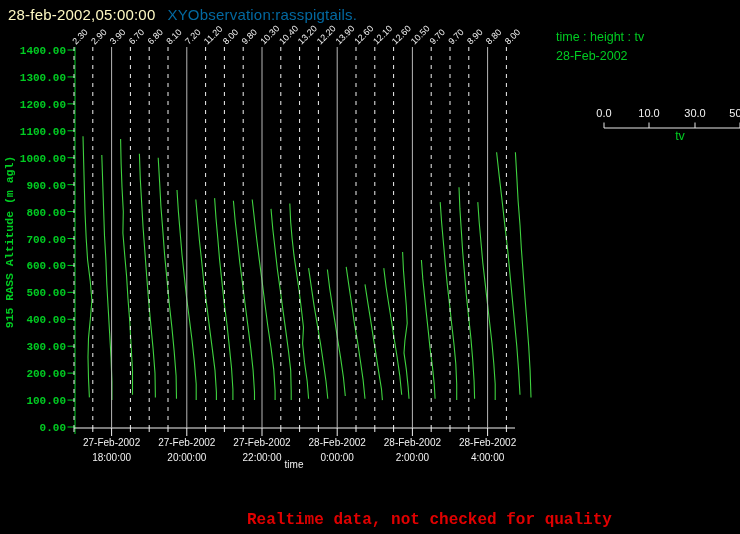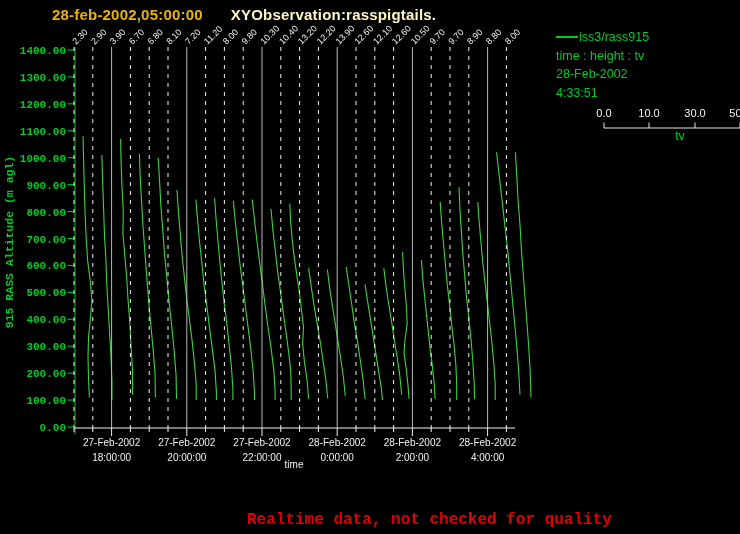--- a/index.html
+++ b/index.html
@@ -1,20 +1,20 @@
 <!DOCTYPE html>
 <html><head>
 <meta charset="utf-8">
 <style>
   html,body{margin:0;padding:0;background:#000;}
   body{width:740px;height:534px;position:relative;overflow:hidden;
        font-family:"Liberation Sans",sans-serif;}
   .titlebar{position:absolute;left:8px;top:6px;white-space:nowrap;}
-  .title-time{color:#eab308;font-weight:700;font-size:15px;letter-spacing:0.2px;margin-left:44px;}
-  .title-app{color:#fef9c3;font-weight:700;font-size:15px;margin-left:28px;letter-spacing:0.2px;}
+  .title-time{color:#fef9c3;font-weight:400;font-size:15px;letter-spacing:0.2px;}
+  .title-app{color:#0369a1;font-weight:400;font-size:15px;margin-left:12px;letter-spacing:0.2px;}
   #plot-svg{position:absolute;left:0;top:0;}
   .legend{position:absolute;left:556px;top:28px;width:184px;color:#00cc22;
           font-size:12.5px;line-height:18.5px;white-space:nowrap;}
   .legend-dash{display:inline-block;width:22px;height:0;border-top:2px solid #00cc22;
                vertical-align:3px;margin-right:1px;}
   .tvscale{position:absolute;left:556px;top:107px;width:170px;height:38px;margin-left:36px;}
   .tvnum{position:absolute;top:0;transform:translateX(-50%);color:#f2f2f2;font-size:11px;}
   .tvnum.n0{left:12px}.tvnum.n1{left:57px}.tvnum.n2{left:103px}.tvnum.n3{left:148px}
   .tvbracket{position:absolute;left:0;top:13px;}
   .tvlabel{position:absolute;left:88px;top:22px;transform:translateX(-50%);
@@ -169,24 +169,22 @@
     <text x="337.2" y="446" fill="#f2f2f2" text-anchor="middle" font-size="10px">28-Feb-2002</text>
     <text x="337.2" y="461" fill="#f2f2f2" text-anchor="middle" font-size="10px">0:00:00</text>
     <text x="412.40000000000003" y="446" fill="#f2f2f2" text-anchor="middle" font-size="10px">28-Feb-2002</text>
     <text x="412.40000000000003" y="461" fill="#f2f2f2" text-anchor="middle" font-size="10px">2:00:00</text>
     <text x="487.6" y="446" fill="#f2f2f2" text-anchor="middle" font-size="10px">28-Feb-2002</text>
     <text x="487.6" y="461" fill="#f2f2f2" text-anchor="middle" font-size="10px">4:00:00</text>
     <text x="294" y="468" fill="#f2f2f2" text-anchor="middle" font-size="10px">time</text>
   </svg>
 
 <div class="legend">
-  <div><span class="legend-dash"></span><span>iss3/rass915</span></div>
   <div>time : height : tv</div>
   <div>28-Feb-2002</div>
-  <div>4:33:51</div>
 </div>
 
 <div class="tvscale">
   <span class="tvnum n0">0.0</span>
   <span class="tvnum n1">10.0</span>
   <span class="tvnum n2">30.0</span>
   <span class="tvnum n3">50.0</span>
   <svg class="tvbracket" width="170" height="10" viewBox="0 0 170 10">
     <line x1="12" y1="8" x2="148" y2="8" stroke="#e8e8e8" stroke-width="1"></line>
     <line x1="12" y1="2.5" x2="12" y2="8" stroke="#e8e8e8" stroke-width="1"></line>

